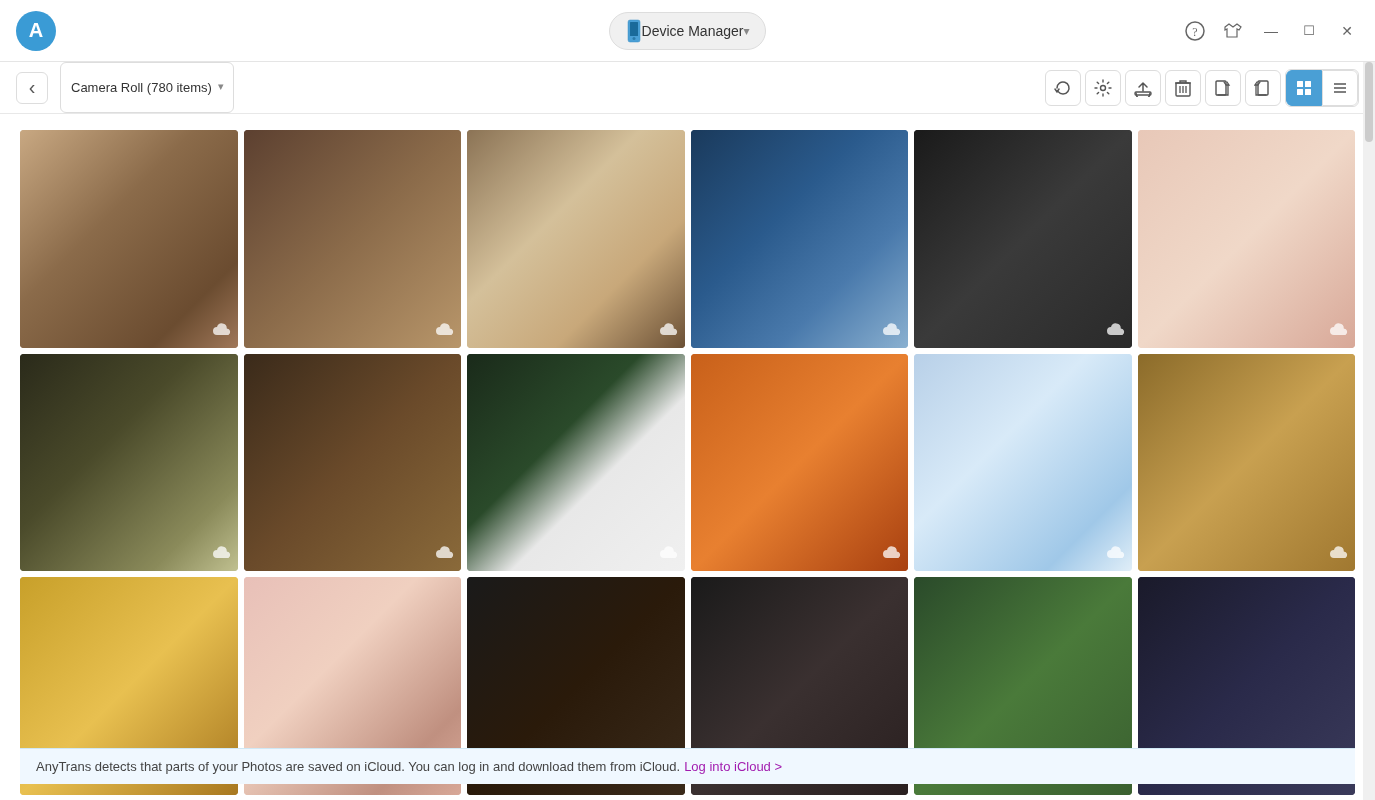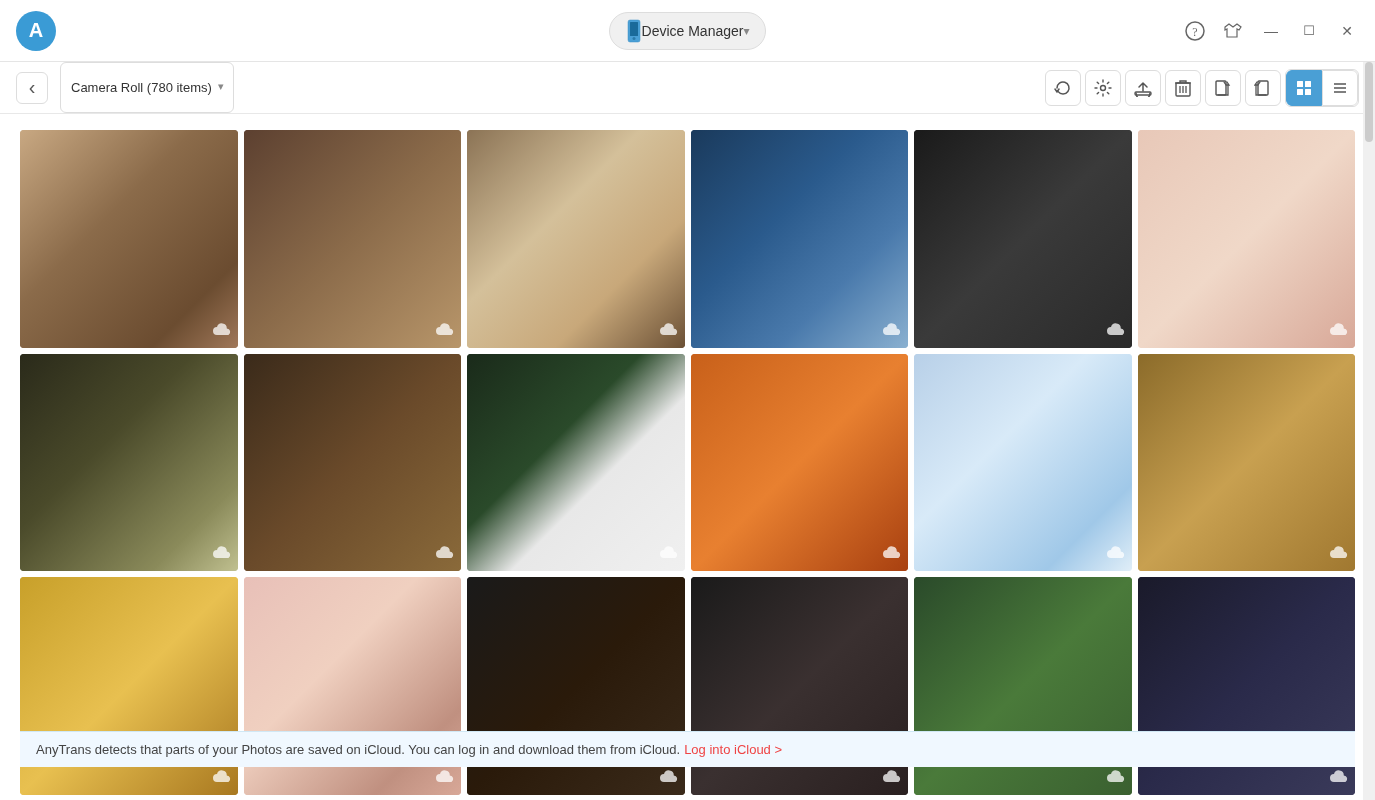--- a/index.html
+++ b/index.html
@@ -567,21 +567,21 @@
         <div class="cloud-icon">
           <svg width="20" height="14" viewBox="0 0 20 14" fill="none">
             <path d="M5 13a4 4 0 0 1 0-8 5 5 0 0 1 9.8 1.5A3.5 3.5 0 0 1 16.5 13H5z" fill="rgba(255,255,255,0.75)"></path>
           </svg>
         </div>
 
     </div>
   </div>
     </div>
 
-  <div class="bottom-banner" style="position:sticky;bottom:17px;background:#f0f8ff;border-top:1px solid #d0e8f5;padding:10px 16px;font-size:13px;margin-top:12px;">
+  <div class="bottom-banner" style="position:sticky;bottom:0;background:#f0f8ff;border-top:1px solid #d0e8f5;padding:10px 16px;font-size:13px;margin-top:12px;">
     <span>AnyTrans detects that parts of your Photos are saved on iCloud. You can log in and download them from iCloud.</span>
-    <a href="#" style="color:#ef4444;margin-left:4px;text-decoration:none;">Log into iCloud &gt;</a>
+    <a href="#" style="color:#a21caf;margin-left:4px;text-decoration:none;">Log into iCloud &gt;</a>
   </div>
 </div>
 
 <div class="scrollbar">
   <div class="scrollbar-thumb"></div>
 </div>
 
 </body></html>

